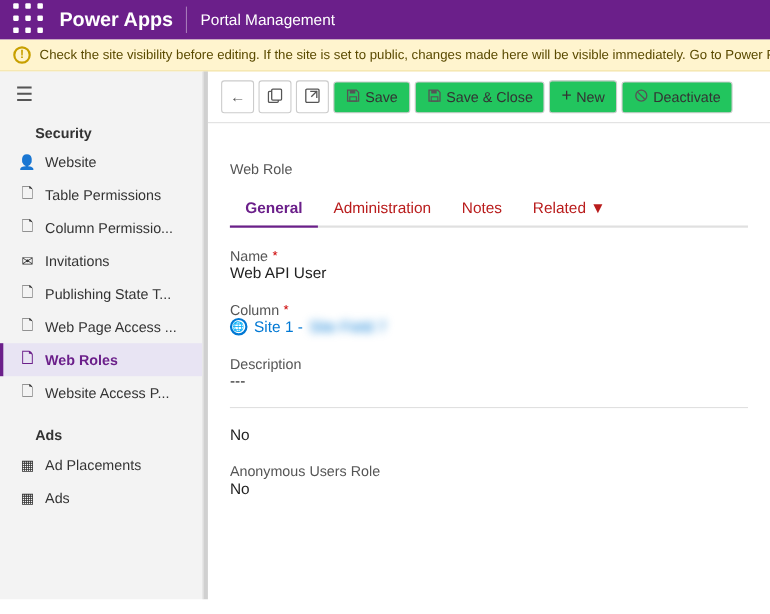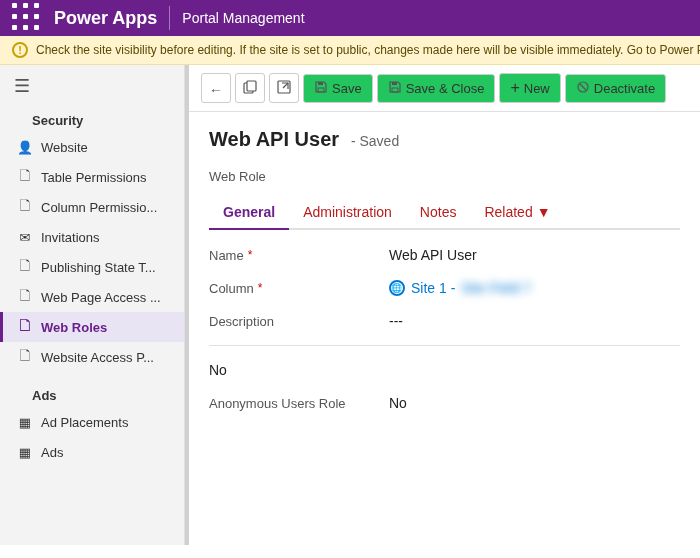--- a/index.html
+++ b/index.html
@@ -226,22 +226,23 @@
       align-items: center;
       gap: 4px;
     }
 
     
     .form-section {
       padding: 16px 0;
     }
     .form-row {
       display: flex;
-      align-items: center;
+      align-items: flex-start;
       margin-bottom: 16px;
+      flex-direction: column;
     }
     .field-label {
       width: 180px;
       flex-shrink: 0;
       font-size: 13px;
       color: #555;
       padding-top: 2px;
       display: flex;
       align-items: flex-start;
       gap: 4px;
@@ -416,24 +417,20 @@
               <path d="M4 4l6 6" stroke="#555" stroke-width="1.2"></path>
             </svg>
         </span>
         <span>Deactivate</span>
       </div>
     </div>
 
     <div class="form-area">
 
       <div>
-        <div>
-          <span class="record-title">Web API User</span>
-          <span class="record-saved">- Saved</span>
-        </div>
         <div class="record-type">Web Role</div>
       </div>
 
       <div class="tabs">
         <div class="tab active">
           <span>General</span>
         </div>
         <div class="tab">
           <span>Administration</span>
         </div>

